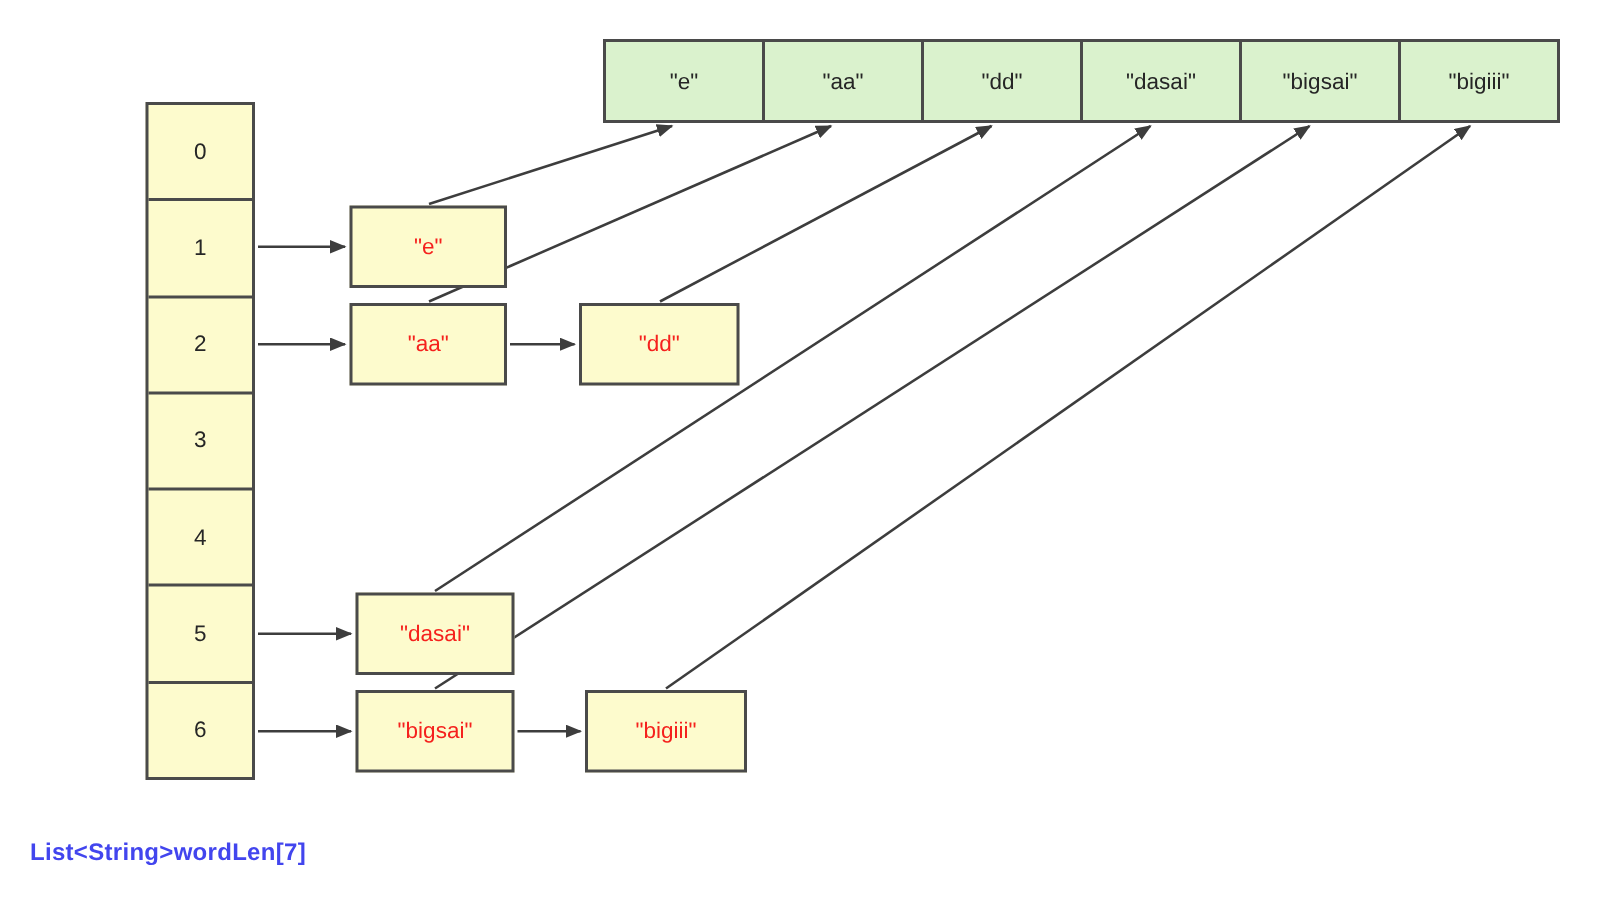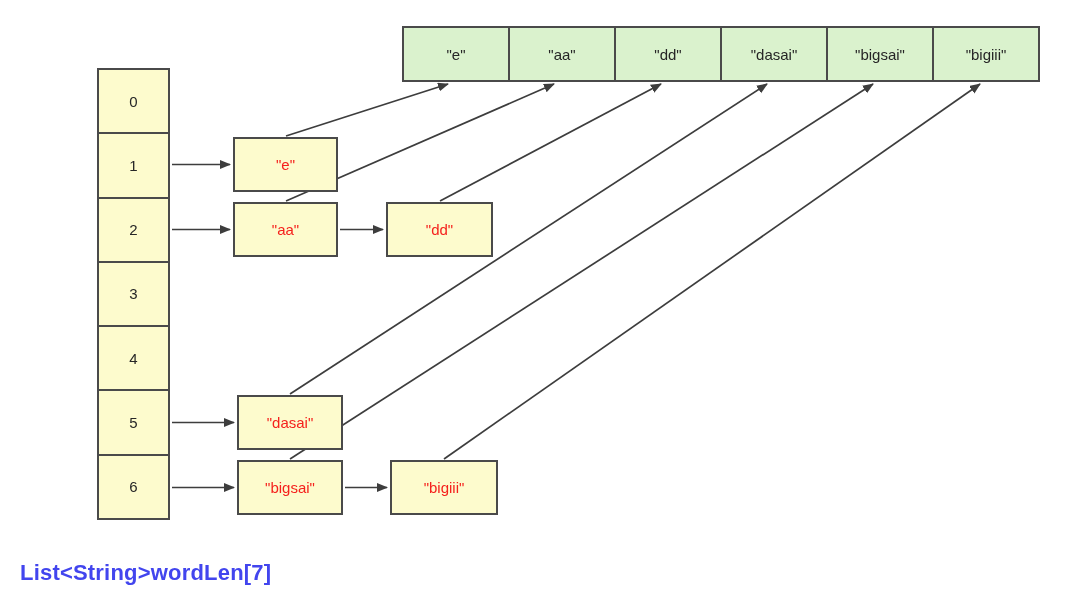--- a/index.html
+++ b/index.html
@@ -39,21 +39,21 @@
   }
   .node-e{left:233px;top:137px;}
   .node-aa{left:233px;top:202px;}
   .node-dd{left:386px;top:202px;width:107px;}
   .node-dasai{left:237px;top:395px;width:106px;}
   .node-bigsai{left:237px;top:460px;width:106px;}
   .node-bigiii{left:390px;top:460px;width:108px;}
   
   .caption{
     position:absolute;left:20px;top:560px;
-    color:#4245ee;font-size:22px;font-weight:bold;letter-spacing:0.2px;
+    color:#4245ee;font-size:16px;font-weight:bold;letter-spacing:0.2px;
   }
 </style>
 </head>
 <body>
 
 <div class="canvas">
 
   <svg class="wires" viewBox="0 0 1080 611">
     <defs>
       <marker id="ah" markerUnits="userSpaceOnUse" markerWidth="12" markerHeight="10" refX="10" refY="4.5" orient="auto">

